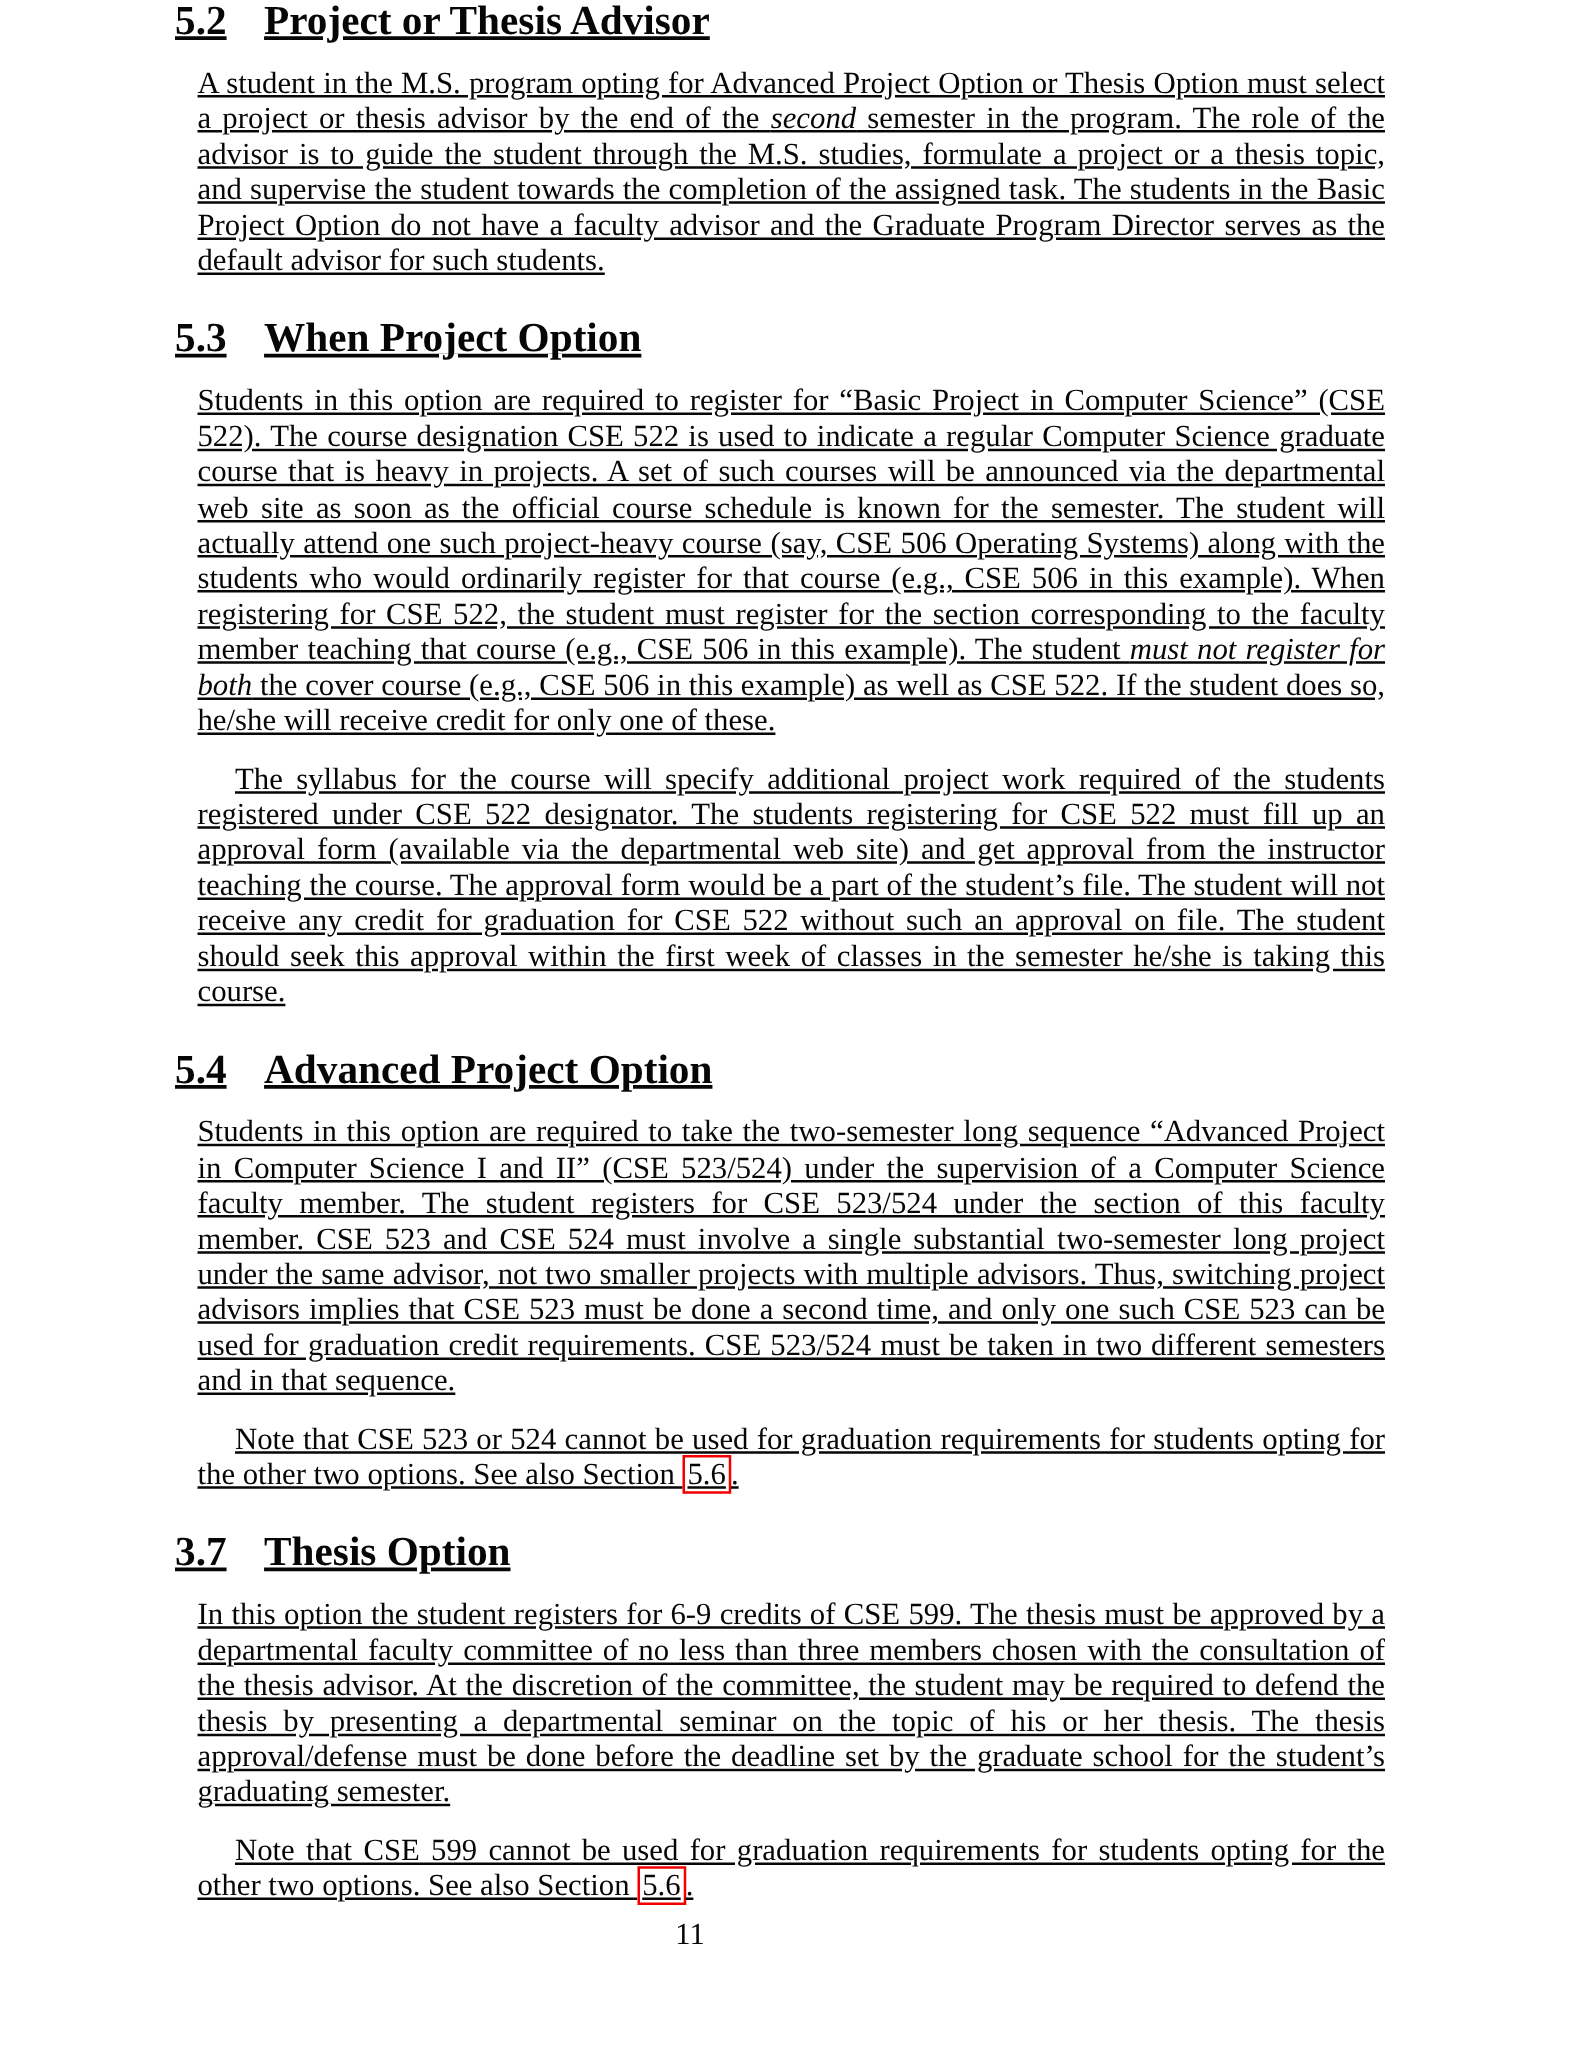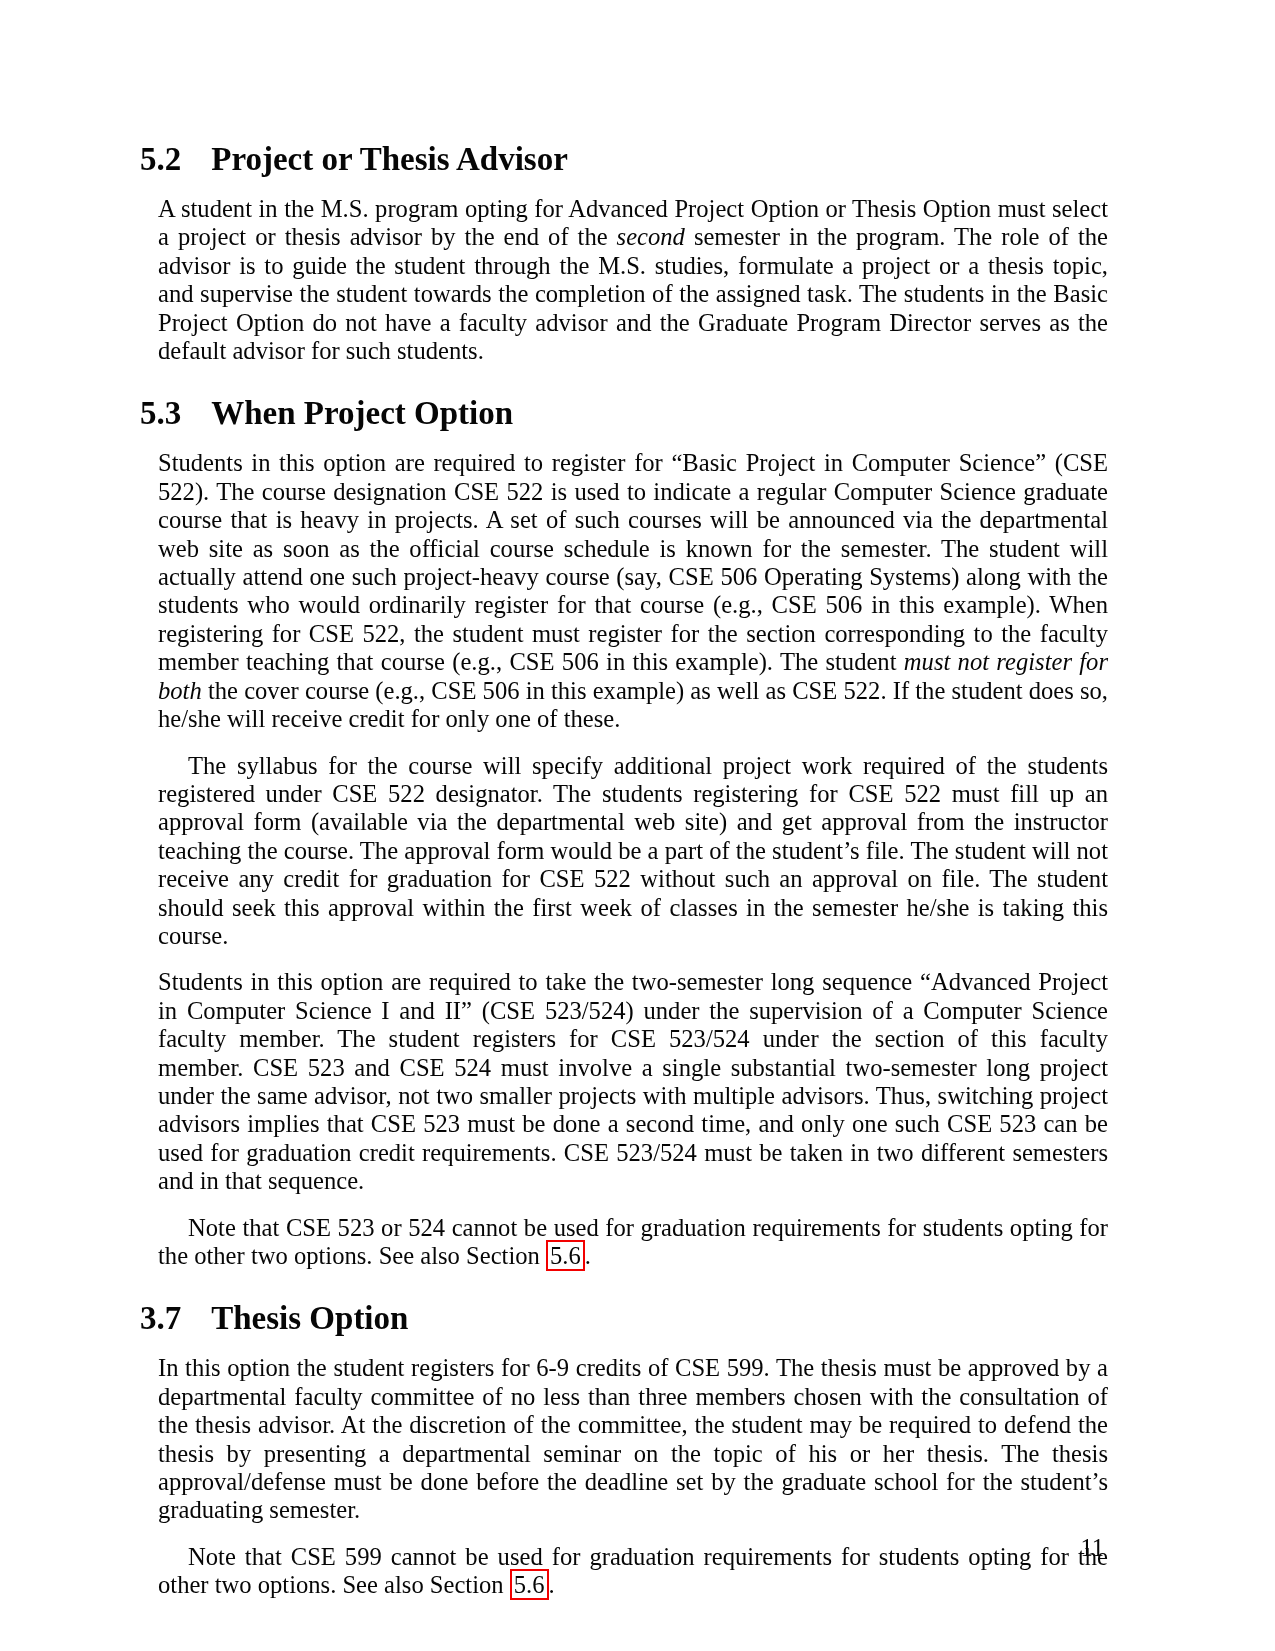--- a/index.html
+++ b/index.html
@@ -10,24 +10,24 @@
     position: relative;
     font-family: "Liberation Serif", "DejaVu Serif", serif;
     color: #060606;
     overflow: hidden;
   }
   .content {
     position: absolute;
     left: 140px;
     top: 0;
     width: 986px;
-    padding-top: 142px;
     font-size: 24.6px;
     line-height: 28.4px;
     text-align: justify;
+    text-decoration: underline;
   }
   h2 {
     font-size: 33px;
     line-height: 35px;
     font-weight: bold;
     margin: 31px 0 18px 0;
     text-align: left;
   }
   section:first-of-type h2 { margin-top: 0; }
   h2 .num { margin-right: 30px; }
@@ -39,41 +39,42 @@
     padding: 0 2px;
     text-decoration: none;
     color: inherit;
     cursor: pointer;
   }
   .footer {
     position: absolute;
     top: 1534px;
     left: 0;
     width: 1104px;
-    text-align: right;
+    text-align: center;
     font-size: 24.5px;
   }
 </style>
 </head>
 <body>
 
 <main class="content">
 
   <section>
     <h2><span class="num">5.2</span><span>Project or Thesis Advisor</span></h2>
     <p class="para"><span>A student in the M.S. program opting for Advanced Project Option or Thesis Option must select a project or thesis advisor by the end of the </span><em class="it">second</em><span> semester in the program. The role of the advisor is to guide the student through the M.S. studies, formulate a project or a thesis topic, and supervise the student towards the completion of the assigned task. The students in the Basic Project Option do not have a faculty advisor and the Graduate Program Director serves as the default advisor for such students.</span></p>
   </section>
 
   <section>
     <h2><span class="num">5.3</span><span>When Project Option</span></h2>
     <p class="para"><span>Students in this option are required to register for “Basic Project in Computer Science” (CSE 522).  The course designation CSE 522 is used to indicate a regular Computer Science graduate course that is heavy in projects.  A set of such courses will be announced via the departmental web site as soon as the official course schedule is known for the semester.  The student will actually attend one such project-heavy course (say, CSE 506 Operating Systems) along with the students who would ordinarily register for that course (e.g., CSE 506 in this example).  When registering for CSE 522, the student must register for the section corresponding to the faculty member teaching that course (e.g., CSE 506 in this example).  The student </span><em class="it">must not register for both</em><span> the cover course (e.g., CSE 506 in this example) as well as CSE 522.  If the student does so, he/she will receive credit for only one of these.</span></p>
     <p class="para indent"><span>The syllabus for the course will specify additional project work required of the students registered under CSE 522 designator.  The students registering for CSE 522 must fill up an approval form (available via the departmental web site) and get approval from the instructor teaching the course.  The approval form would be a part of the student’s file.  The student will not receive any credit for graduation for CSE 522 without such an approval on file.  The student should seek this approval within the first week of classes in the semester he/she is taking this course.</span></p>
   </section>
 
   <section>
+    <h2><span class="num">5.4</span><span>Advanced Project Option</span></h2>
     <p class="para"><span>Students in this option are required to take the two-semester long sequence “Advanced Project in Computer Science I and II” (CSE 523/524) under the supervision of a Computer Science faculty member.  The student registers for CSE 523/524 under the section of this faculty member.  CSE 523 and CSE 524 must involve a single substantial two-semester long project under the same advisor, not two smaller projects with multiple advisors.  Thus, switching project advisors implies that CSE 523 must be done a second time, and only one such CSE 523 can be used for graduation credit requirements.  CSE 523/524 must be taken in two different semesters and in that sequence.</span></p>
     <p class="para indent"><span>Note that CSE 523 or 524 cannot be used for graduation requirements for students opting for the other two options. See also Section </span><span class="refbox">5.6</span><span>.</span></p>
   </section>
 
   <section>
     <h2><span class="num">3.7</span><span>Thesis Option</span></h2>
     <p class="para"><span>In this option the student registers for 6-9 credits of CSE 599.  The thesis must be approved by a departmental faculty committee of no less than three members chosen with the consultation of the thesis advisor.  At the discretion of the committee, the student may be required to defend the thesis by presenting a departmental seminar on the topic of his or her thesis.  The thesis approval/defense must be done before the deadline set by the graduate school for the student’s graduating semester.</span></p>
     <p class="para indent"><span>Note that CSE 599 cannot be used for graduation requirements for students opting for the other two options. See also Section </span><span class="refbox">5.6</span><span>.</span></p>
   </section>
 

